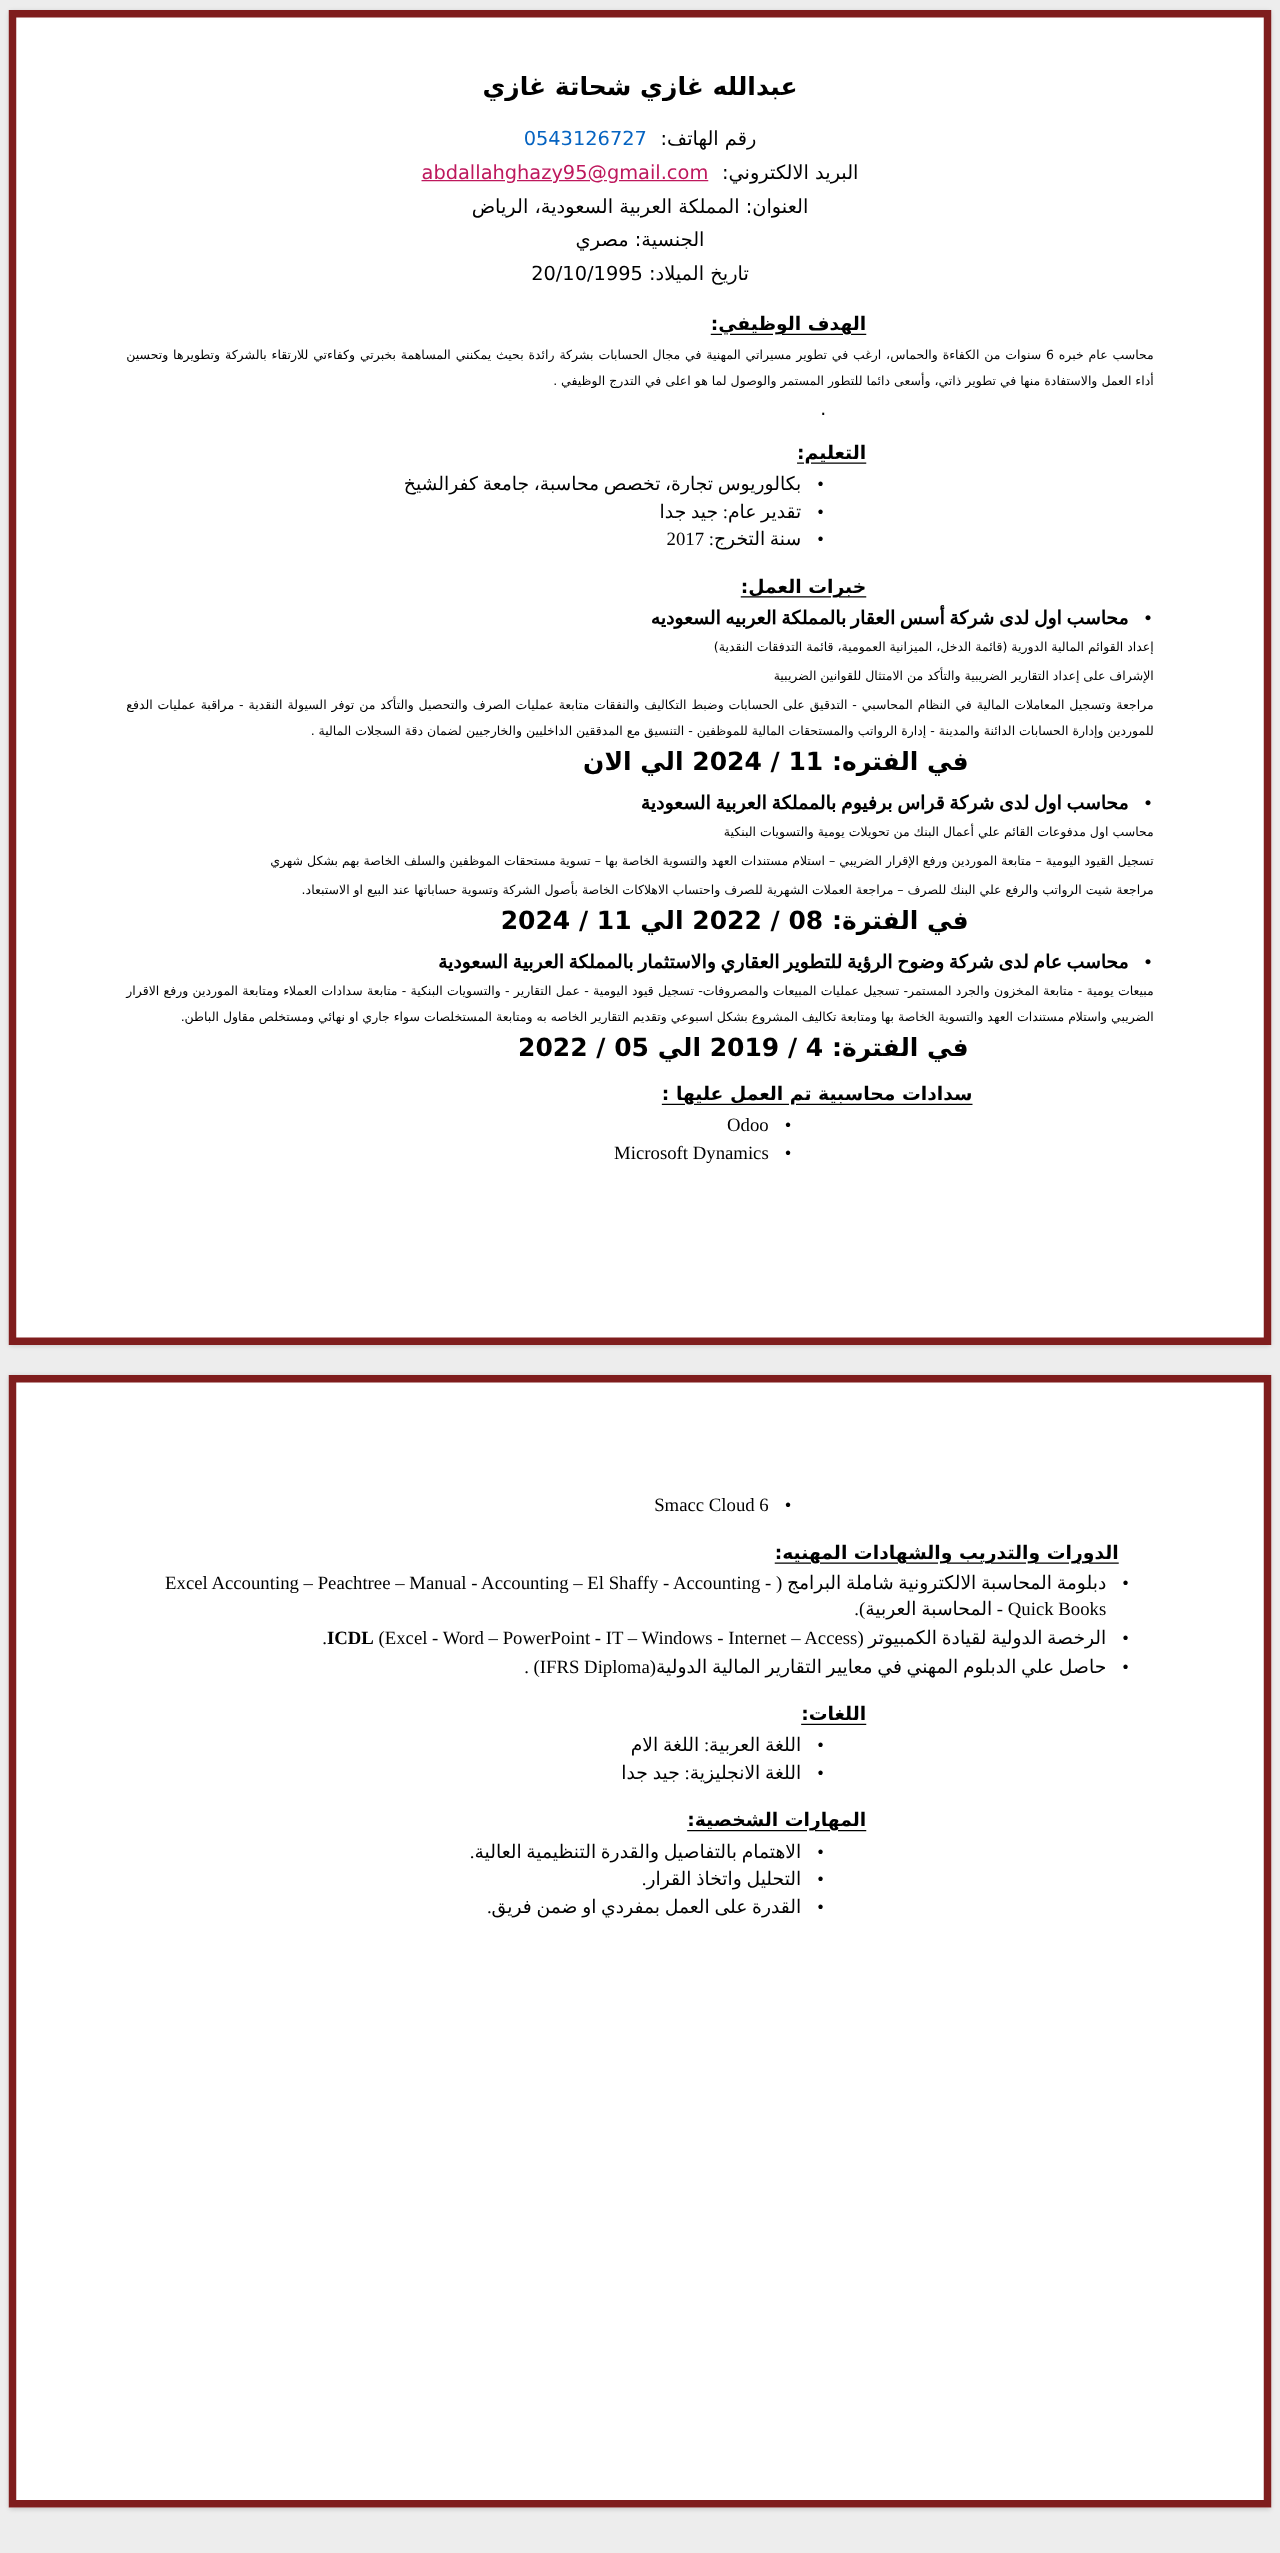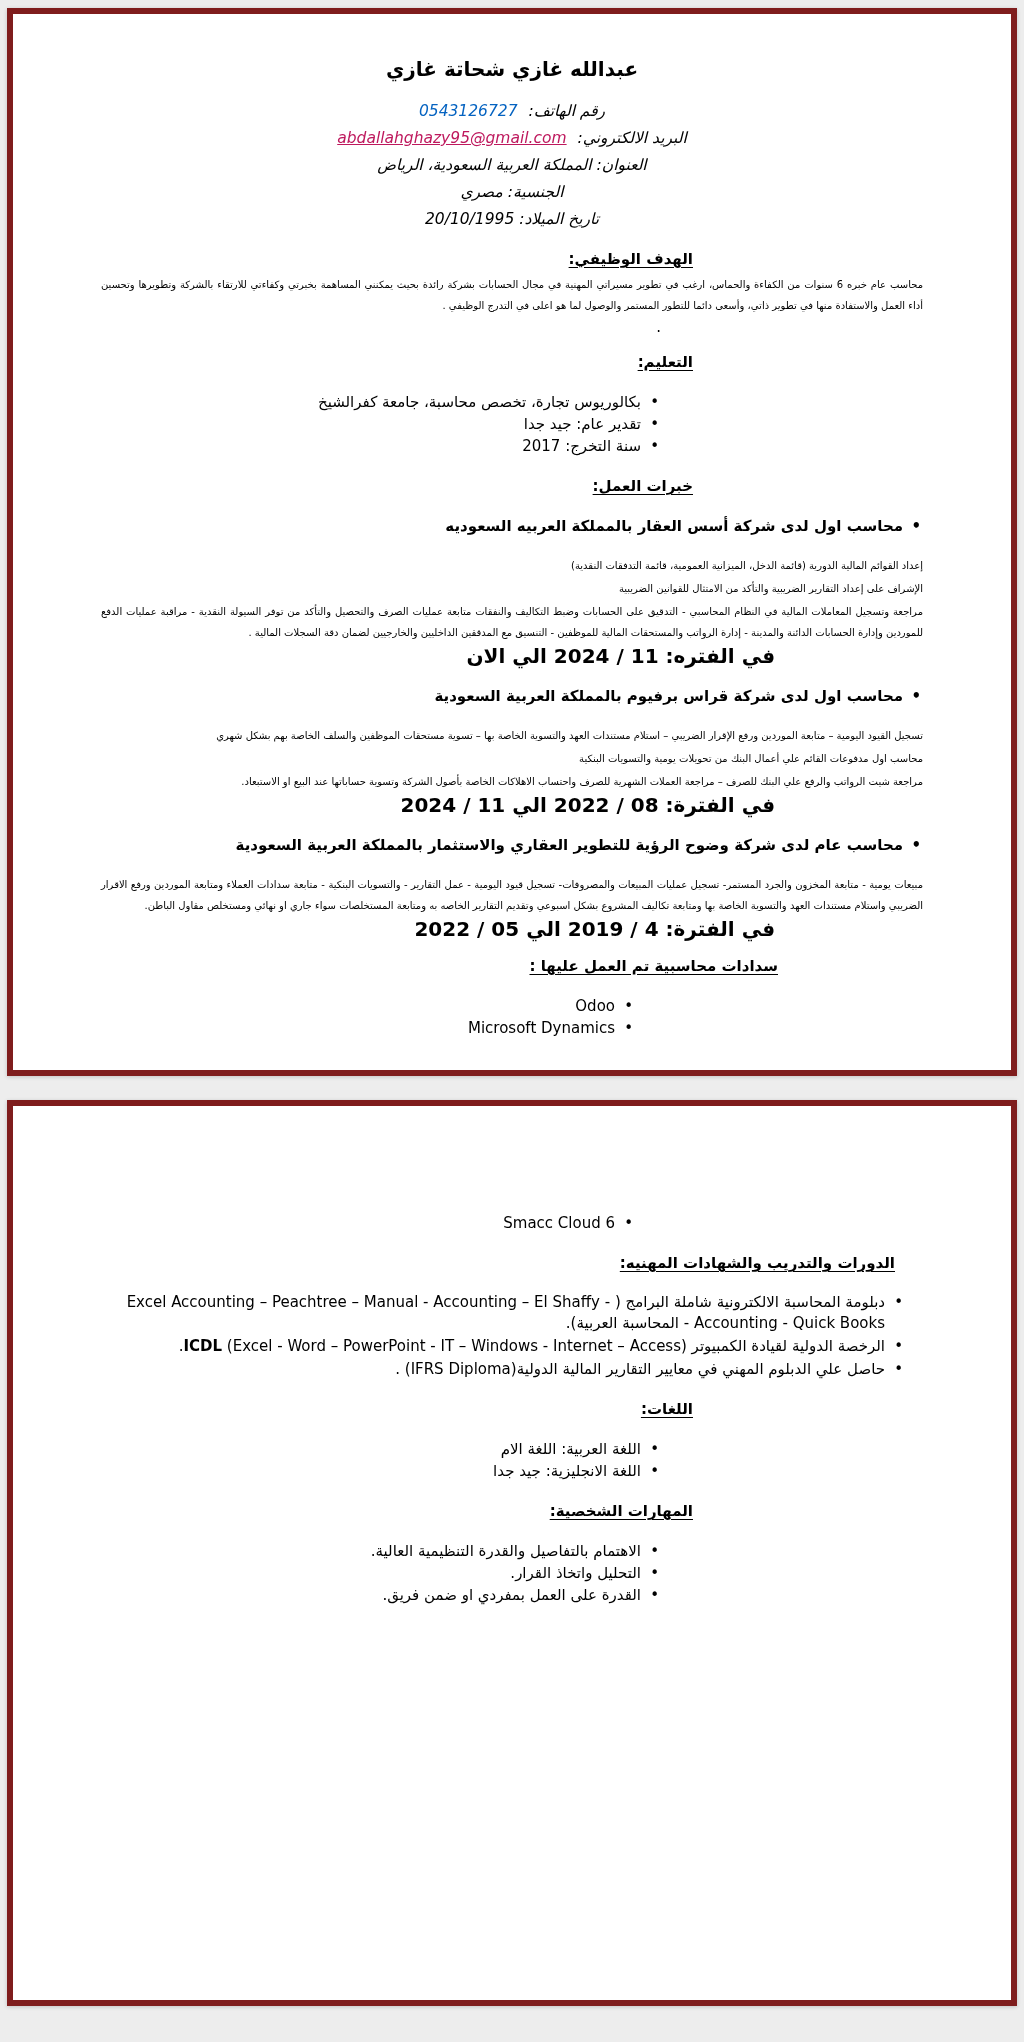--- a/index.html
+++ b/index.html
@@ -22,21 +22,21 @@
   .page1 { height: 1068px; padding: 40px 88px 0 88px; }
   .page2 { height: 906px;  padding: 88px 88px 0 88px; margin-top: 24px; }
 
   .name {
     font-size: 20px;
     font-weight: bold;
     text-align: center;
     margin: 0 0 14px 0;
     line-height: 30px;
   }
-  .contact { text-align: center; font-style: italic; }
+  .contact { text-align: center; }
   .cline { font-size: 15.5px; line-height: 27px; }
   .c-val { margin-right: 6px; }
   .blue  { color: #0563c1; }
   .link  { color: #be185d; text-decoration: underline; cursor: pointer; }
 
   .sec-h {
     font-size: 15px;
     font-weight: bold;
     text-decoration: underline;
     text-underline-offset: 3px;
@@ -49,21 +49,21 @@
   .ind-course-h { margin-right: 28px; }
 
   p.body-par {
     font-size: 10px;
     line-height: 21px;
     margin: 2px 0;
     text-align: justify;
   }
   .dotline { font-size: 15px; line-height: 18px; text-align: right; margin: 0 262px 0 0; }
 
-  ul.blist { list-style: none; margin: 18px; padding: 0; }
+  ul.blist { list-style: none; margin: 0; padding: 0; font-family: Liberation Serif, serif; }
   ul.blist li {
     position: relative;
     padding-right: 20px;
     text-align: right;
     font-size: 15px;
     line-height: 22px;
   }
   ul.blist li::before {
     content: "\2022";
     position: absolute;
@@ -132,22 +132,22 @@
       <p class="body-par">إعداد القوائم المالية الدورية (قائمة الدخل، الميزانية العمومية، قائمة التدفقات النقدية)</p>
       <p class="body-par">الإشراف على إعداد التقارير الضريبية والتأكد من الامتثال للقوانين الضريبية</p>
       <p class="body-par">مراجعة وتسجيل المعاملات المالية في النظام المحاسبي - التدقيق على الحسابات وضبط التكاليف والنفقات متابعة عمليات الصرف والتحصيل والتأكد من توفر السيولة النقدية - مراقبة عمليات الدفع للموردين وإدارة الحسابات الدائنة والمدينة - إدارة الرواتب والمستحقات المالية للموظفين - التنسيق مع المدققين الداخليين والخارجيين لضمان دقة السجلات المالية .</p>
       <div class="period">في الفتره:  11 / 2024  الي الان</div>
     </div>
 
     <div class="job">
       <ul class="blist jobs">
         <li class="job-title">محاسب اول لدى شركة قراس برفيوم بالمملكة العربية السعودية</li>
       </ul>
+      <p class="body-par">محاسب اول مدفوعات القائم علي أعمال البنك من تحويلات يومية والتسويات البنكية</p>
       <p class="body-par">تسجيل القيود اليومية – متابعة الموردين ورفع الإقرار الضريبي – استلام مستندات العهد والتسوية الخاصة بها – تسوية مستحقات الموظفين والسلف الخاصة بهم بشكل شهري</p>
-      <p class="body-par">محاسب اول مدفوعات القائم علي أعمال البنك من تحويلات يومية والتسويات البنكية</p>
       <p class="body-par">مراجعة شيت الرواتب والرفع علي البنك للصرف – مراجعة العملات الشهرية للصرف واحتساب الاهلاكات الخاصة بأصول الشركة وتسوية حساباتها عند البيع او الاستبعاد.</p>
       <div class="period">في الفترة: 08 / 2022 الي 11 / 2024</div>
     </div>
 
     <div class="job">
       <ul class="blist jobs">
         <li class="job-title">محاسب عام لدى شركة وضوح الرؤية للتطوير العقاري والاستثمار بالمملكة العربية السعودية</li>
       </ul>
       <p class="body-par">مبيعات يومية - متابعة المخزون والجرد المستمر- تسجيل عمليات المبيعات والمصروفات- تسجيل قيود اليومية - عمل التقارير - والتسويات البنكية - متابعة سدادات العملاء ومتابعة الموردين ورفع الاقرار الضريبي واستلام مستندات العهد والتسوية الخاصة بها ومتابعة تكاليف المشروع بشكل اسبوعي وتقديم التقارير الخاصه به ومتابعة المستخلصات سواء جاري او نهائي ومستخلص مقاول الباطن.</p>
       <div class="period">في الفترة: 4 / 2019 الي 05 / 2022</div>

